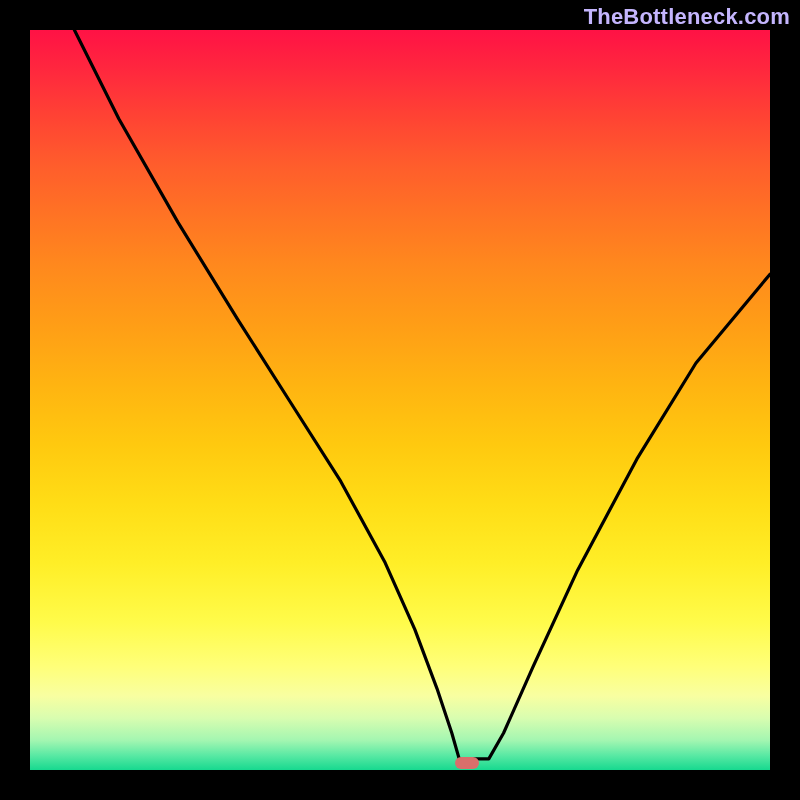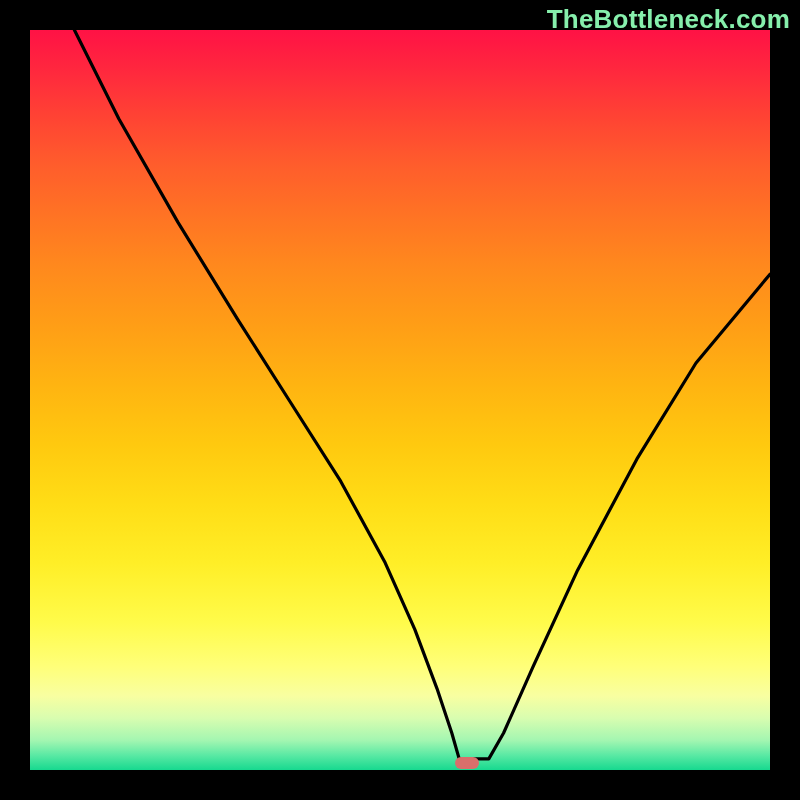--- a/index.html
+++ b/index.html
@@ -16,23 +16,23 @@
     top: 0;
     width: 800px;
     height: 800px;
     background: #000;
   }
   .watermark {
     position: absolute;
     top: 4px;
     right: 10px;
     font-family: Arial, Helvetica, sans-serif;
-    font-size: 26px;
+    font-size: 22px;
     font-weight: 600;
-    color: #86efac;
+    color: #c4b5fd;
     letter-spacing: 0.2px;
     z-index: 10;
   }
   .plot {
     position: absolute;
     left: 30px;
     top: 30px;
     width: 740px;
     height: 740px;
     overflow: hidden;

